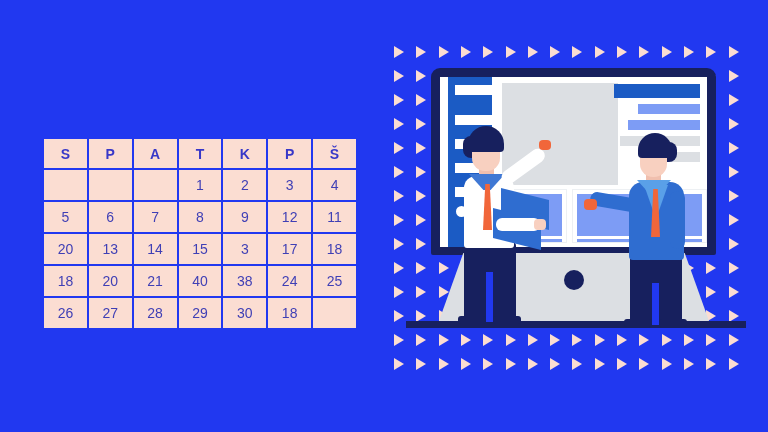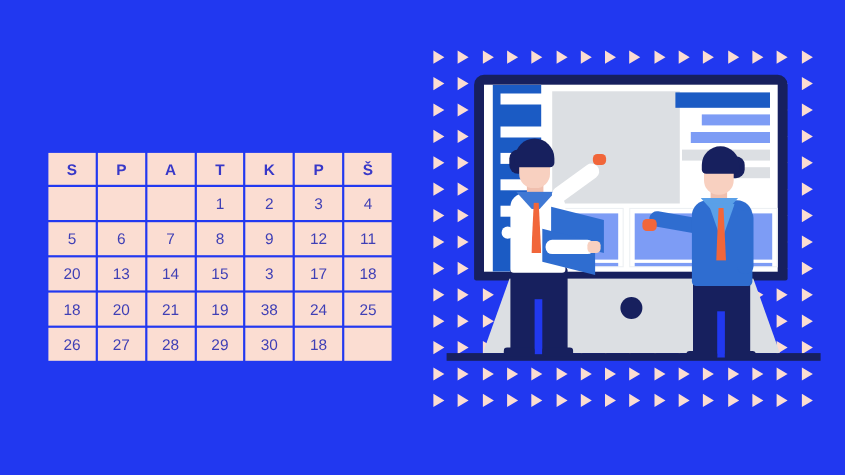--- a/index.html
+++ b/index.html
@@ -242,21 +242,21 @@
         <td>14</td>
         <td>15</td>
         <td>3</td>
         <td>17</td>
         <td>18</td>
       </tr>
       <tr>
         <td>18</td>
         <td>20</td>
         <td>21</td>
-        <td>19</td>
+        <td>40</td>
         <td>38</td>
         <td>24</td>
         <td>25</td>
       </tr>
       <tr>
         <td>26</td>
         <td>27</td>
         <td>28</td>
         <td>29</td>
         <td>30</td>

